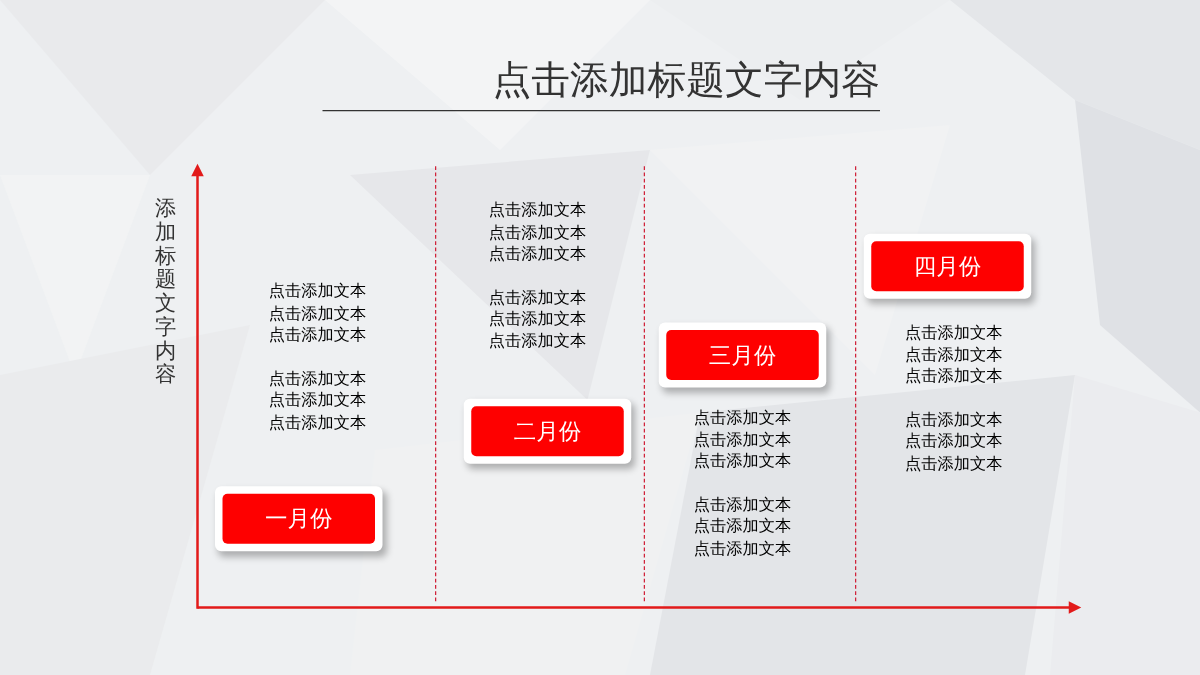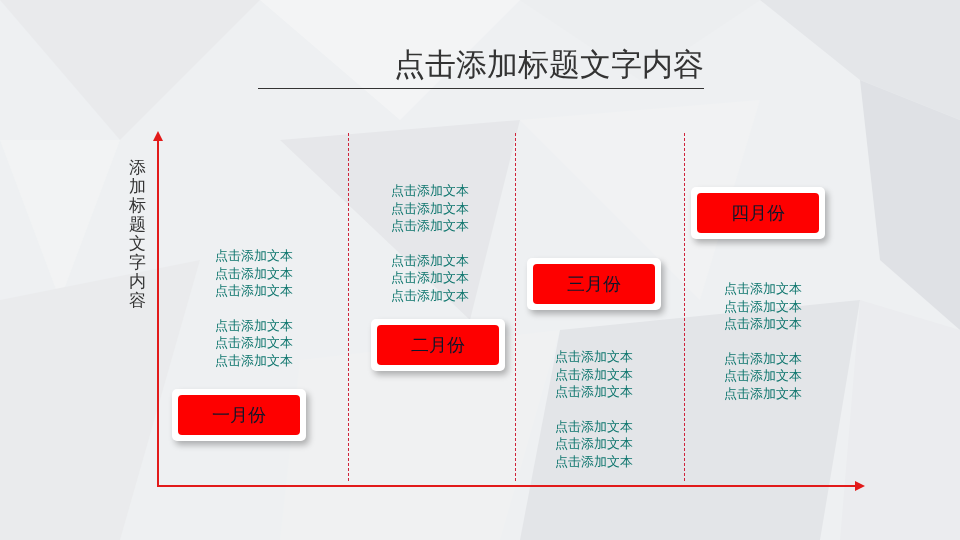--- a/index.html
+++ b/index.html
@@ -11,28 +11,28 @@
   .title{position:absolute;left:258px;top:42px;width:446px;text-align:right;
     font-size:31px;color:#333;letter-spacing:0px;line-height:44px;}
   .title-rule{position:absolute;left:258px;top:88px;width:446px;height:1px;background:#333;}
   .yaxis{position:absolute;left:157px;top:140px;width:2px;height:347px;background:#e21a1a;}
   .yarrow{position:absolute;left:153px;top:131px;width:0;height:0;
     border-left:5px solid transparent;border-right:5px solid transparent;border-bottom:10px solid #e21a1a;}
   .xaxis{position:absolute;left:158px;top:485px;width:698px;height:2px;background:#e21a1a;}
   .xarrow{position:absolute;left:855px;top:481px;width:0;height:0;
     border-top:5px solid transparent;border-bottom:5px solid transparent;border-left:10px solid #e21a1a;}
   .ylabel{position:absolute;left:124px;top:158px;width:22px;font-size:17px;line-height:19px;
-    text-align:right;color:#333;word-break:break-all;}
+    text-align:left;color:#333;word-break:break-all;}
   .vdash{position:absolute;top:133px;height:348px;width:0;border-left:1px dashed #d0233a;}
-  .block{position:absolute;width:110px;text-align:center;font-size:13px;line-height:17.5px;color:#0f766e;margin-top:22px;}
+  .block{position:absolute;width:110px;text-align:center;font-size:13px;line-height:17.5px;color:#000000;}
   .block .gap{height:17px;}
   .month{position:absolute;width:134px;height:52px;background:#fff;border-radius:5px;
     box-shadow:3px 4px 6px rgba(0,0,0,0.28);}
   .month .inner{position:absolute;left:6px;top:6px;right:6px;bottom:6px;background:#fe0000;border-radius:4px;
-    color:#0f172a;font-size:18px;display:flex;align-items:center;justify-content:center;}
+    color:#ffffff;font-size:18px;display:flex;align-items:center;justify-content:center;}
 </style>
 </head>
 <body>
 
 <div class="bg">
   <svg width="960" height="540" viewBox="0 0 960 540">
     <polygon points="0,0 260,0 120,140" fill="#e9eaec"></polygon>
     <polygon points="260,0 520,0 400,120" fill="#f3f4f5"></polygon>
     <polygon points="520,0 760,0 640,80" fill="#eceef0"></polygon>
     <polygon points="760,0 960,0 960,120 860,80" fill="#e4e6e9"></polygon>

